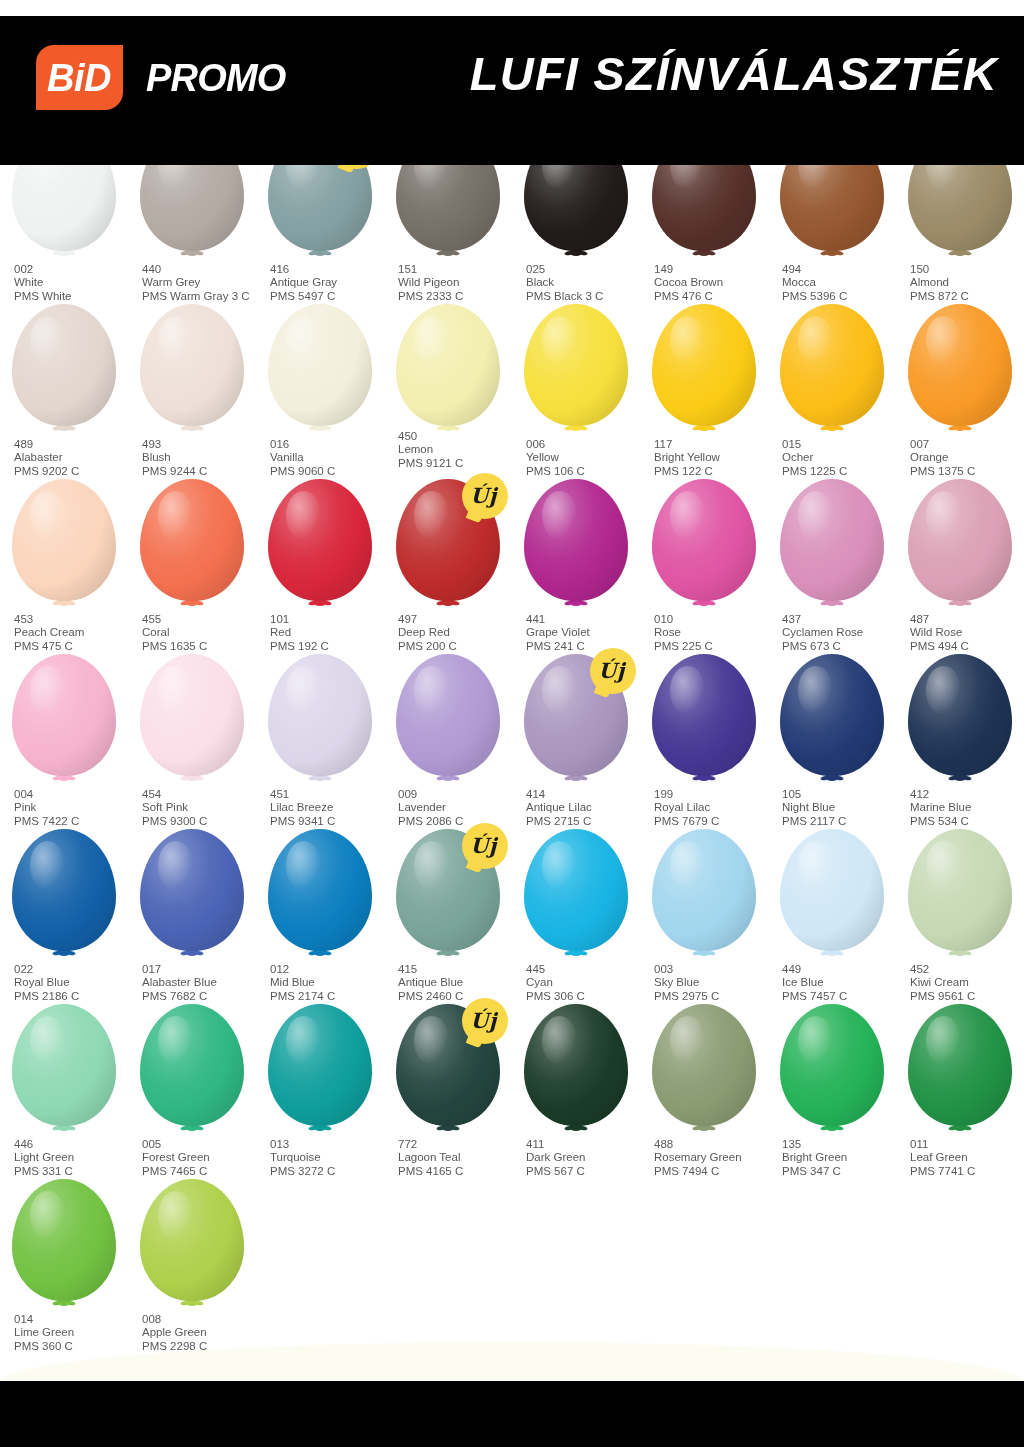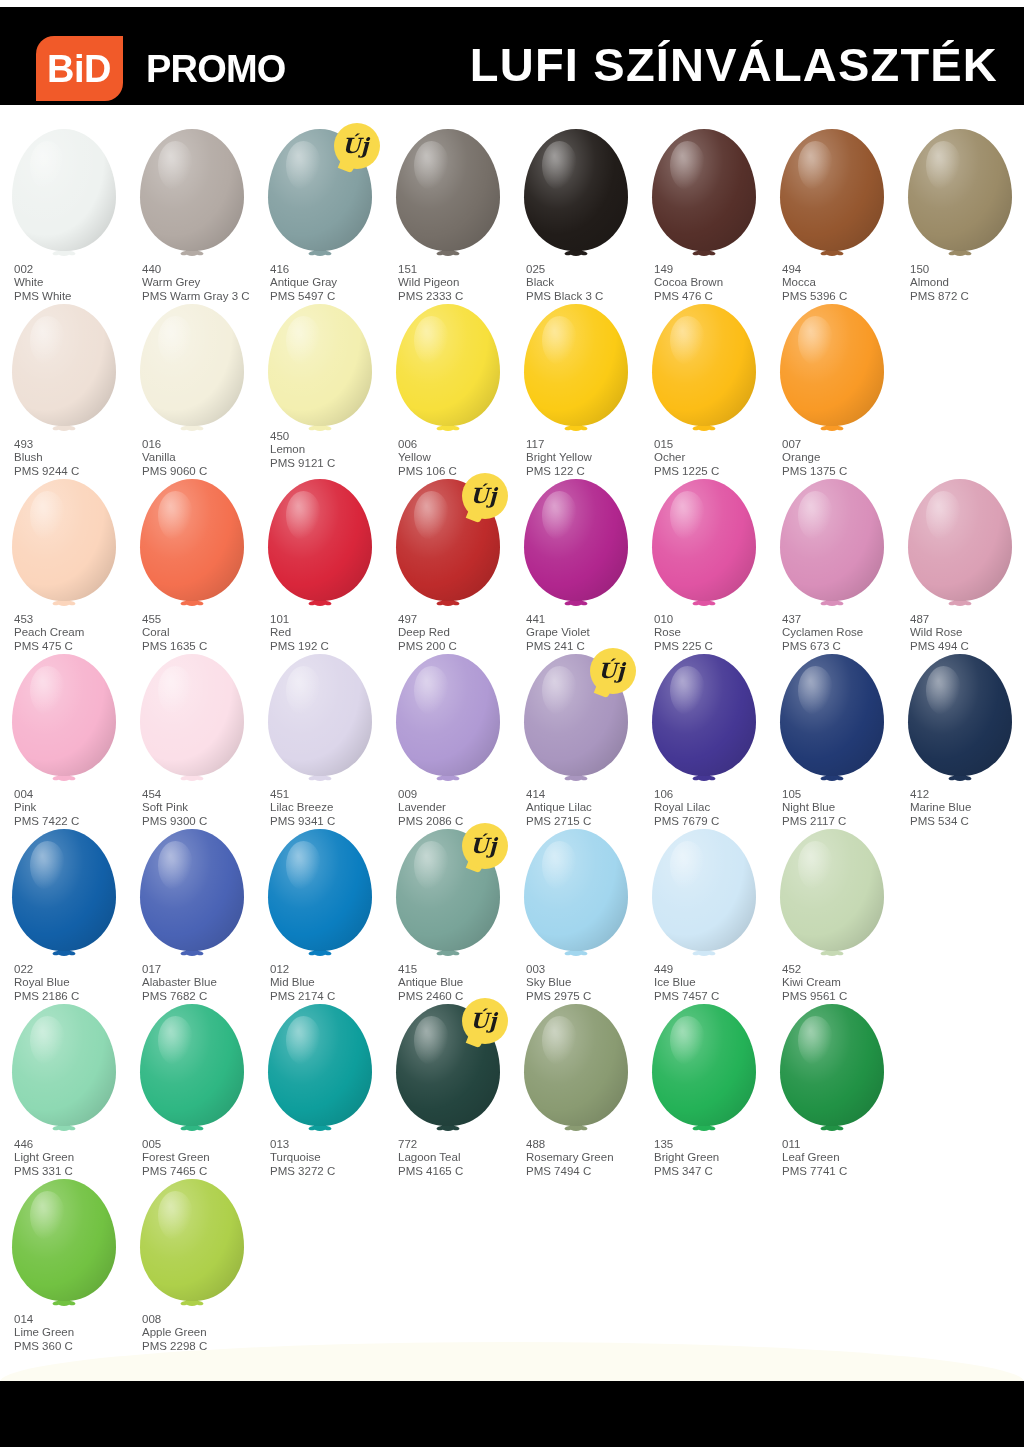--- a/index.html
+++ b/index.html
@@ -15,27 +15,28 @@
   #page {
     position: relative;
     width: 1024px;
     height: 1447px;
     background: #ffffff;
   }
 
   
   #header {
     position: absolute;
-    left: 0; top: 7px;
+    left: 0; top: 16px;
     width: 1024px;
-    height: 98px;
+    height: 149px;
     background: #000000;
     display: flex;
     align-items: center;
     z-index: 5;
+    font-style: italic;
   }
 
   #logo {
     position: absolute;
     left: 36px;
     top: 29px;
     display: flex;
     align-items: center;
     height: 65px;
   }
@@ -387,20 +388,34 @@
           <div class="label">
             <span class="code">150</span>
             <span class="cname">Almond</span>
             <span class="pms">PMS 872 C</span>
           </div>
         </div>
       </div>
       <div class="row">
         <div class="cell">
           <div class="balloon-wrap">
+            <div class="knot" style="background: rgb(227, 214, 207);"></div>
+            <div class="balloon" style="background: rgb(227, 214, 207);">
+              <div class="shade"></div>
+              <div class="gloss"></div>
+            </div>
+          </div>
+          <div class="label">
+            <span class="code">489</span>
+            <span class="cname">Alabaster</span>
+            <span class="pms">PMS 9202 C</span>
+          </div>
+        </div>
+        <div class="cell">
+          <div class="balloon-wrap">
             <div class="knot" style="background: rgb(238, 224, 214);"></div>
             <div class="balloon" style="background: rgb(238, 224, 214);">
               <div class="shade"></div>
               <div class="gloss"></div>
             </div>
           </div>
           <div class="label">
             <span class="code">493</span>
             <span class="cname">Blush</span>
             <span class="pms">PMS 9244 C</span>
@@ -690,21 +705,21 @@
         </div>
         <div class="cell">
           <div class="balloon-wrap">
             <div class="knot" style="background: rgb(69, 55, 148);"></div>
             <div class="balloon" style="background: rgb(69, 55, 148);">
               <div class="shade"></div>
               <div class="gloss"></div>
             </div>
           </div>
           <div class="label">
-            <span class="code">106</span>
+            <span class="code">199</span>
             <span class="cname">Royal Lilac</span>
             <span class="pms">PMS 7679 C</span>
           </div>
         </div>
         <div class="cell">
           <div class="balloon-wrap">
             <div class="knot" style="background: rgb(34, 58, 116);"></div>
             <div class="balloon" style="background: rgb(34, 58, 116);">
               <div class="shade"></div>
               <div class="gloss"></div>
@@ -789,20 +804,34 @@
             </div>
           </div>
           <div class="label">
             <span class="code">415</span>
             <span class="cname">Antique Blue</span>
             <span class="pms">PMS 2460 C</span>
           </div>
         </div>
         <div class="cell">
           <div class="balloon-wrap">
+            <div class="knot" style="background: rgb(24, 180, 228);"></div>
+            <div class="balloon" style="background: rgb(24, 180, 228);">
+              <div class="shade"></div>
+              <div class="gloss"></div>
+            </div>
+          </div>
+          <div class="label">
+            <span class="code">445</span>
+            <span class="cname">Cyan</span>
+            <span class="pms">PMS 306 C</span>
+          </div>
+        </div>
+        <div class="cell">
+          <div class="balloon-wrap">
             <div class="knot" style="background: rgb(162, 214, 238);"></div>
             <div class="balloon" style="background: rgb(162, 214, 238);">
               <div class="shade"></div>
               <div class="gloss"></div>
             </div>
           </div>
           <div class="label">
             <span class="code">003</span>
             <span class="cname">Sky Blue</span>
             <span class="pms">PMS 2975 C</span>
@@ -895,20 +924,34 @@
             </div>
           </div>
           <div class="label">
             <span class="code">772</span>
             <span class="cname">Lagoon Teal</span>
             <span class="pms">PMS 4165 C</span>
           </div>
         </div>
         <div class="cell">
           <div class="balloon-wrap">
+            <div class="knot" style="background: rgb(27, 59, 40);"></div>
+            <div class="balloon" style="background: rgb(27, 59, 40);">
+              <div class="shade"></div>
+              <div class="gloss"></div>
+            </div>
+          </div>
+          <div class="label">
+            <span class="code">411</span>
+            <span class="cname">Dark Green</span>
+            <span class="pms">PMS 567 C</span>
+          </div>
+        </div>
+        <div class="cell">
+          <div class="balloon-wrap">
             <div class="knot" style="background: rgb(138, 155, 114);"></div>
             <div class="balloon" style="background: rgb(138, 155, 114);">
               <div class="shade"></div>
               <div class="gloss"></div>
             </div>
           </div>
           <div class="label">
             <span class="code">488</span>
             <span class="cname">Rosemary Green</span>
             <span class="pms">PMS 7494 C</span>

